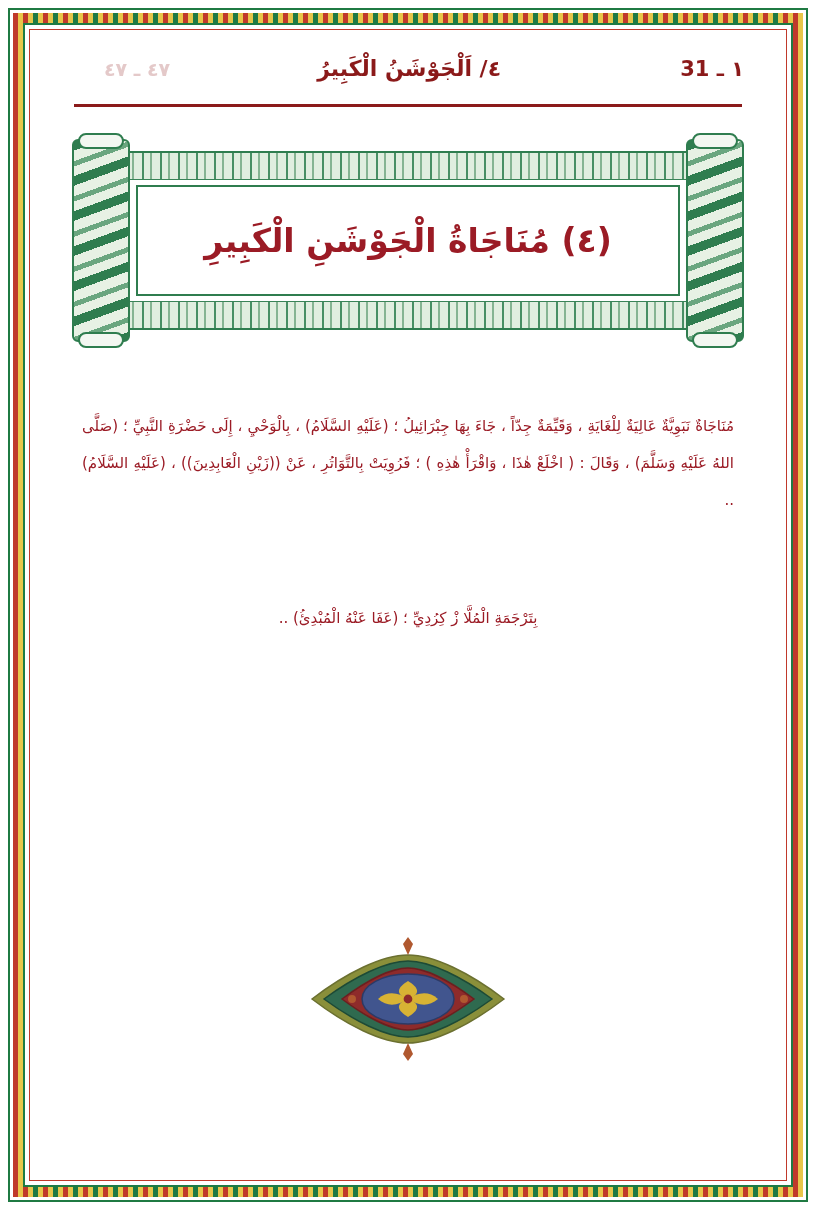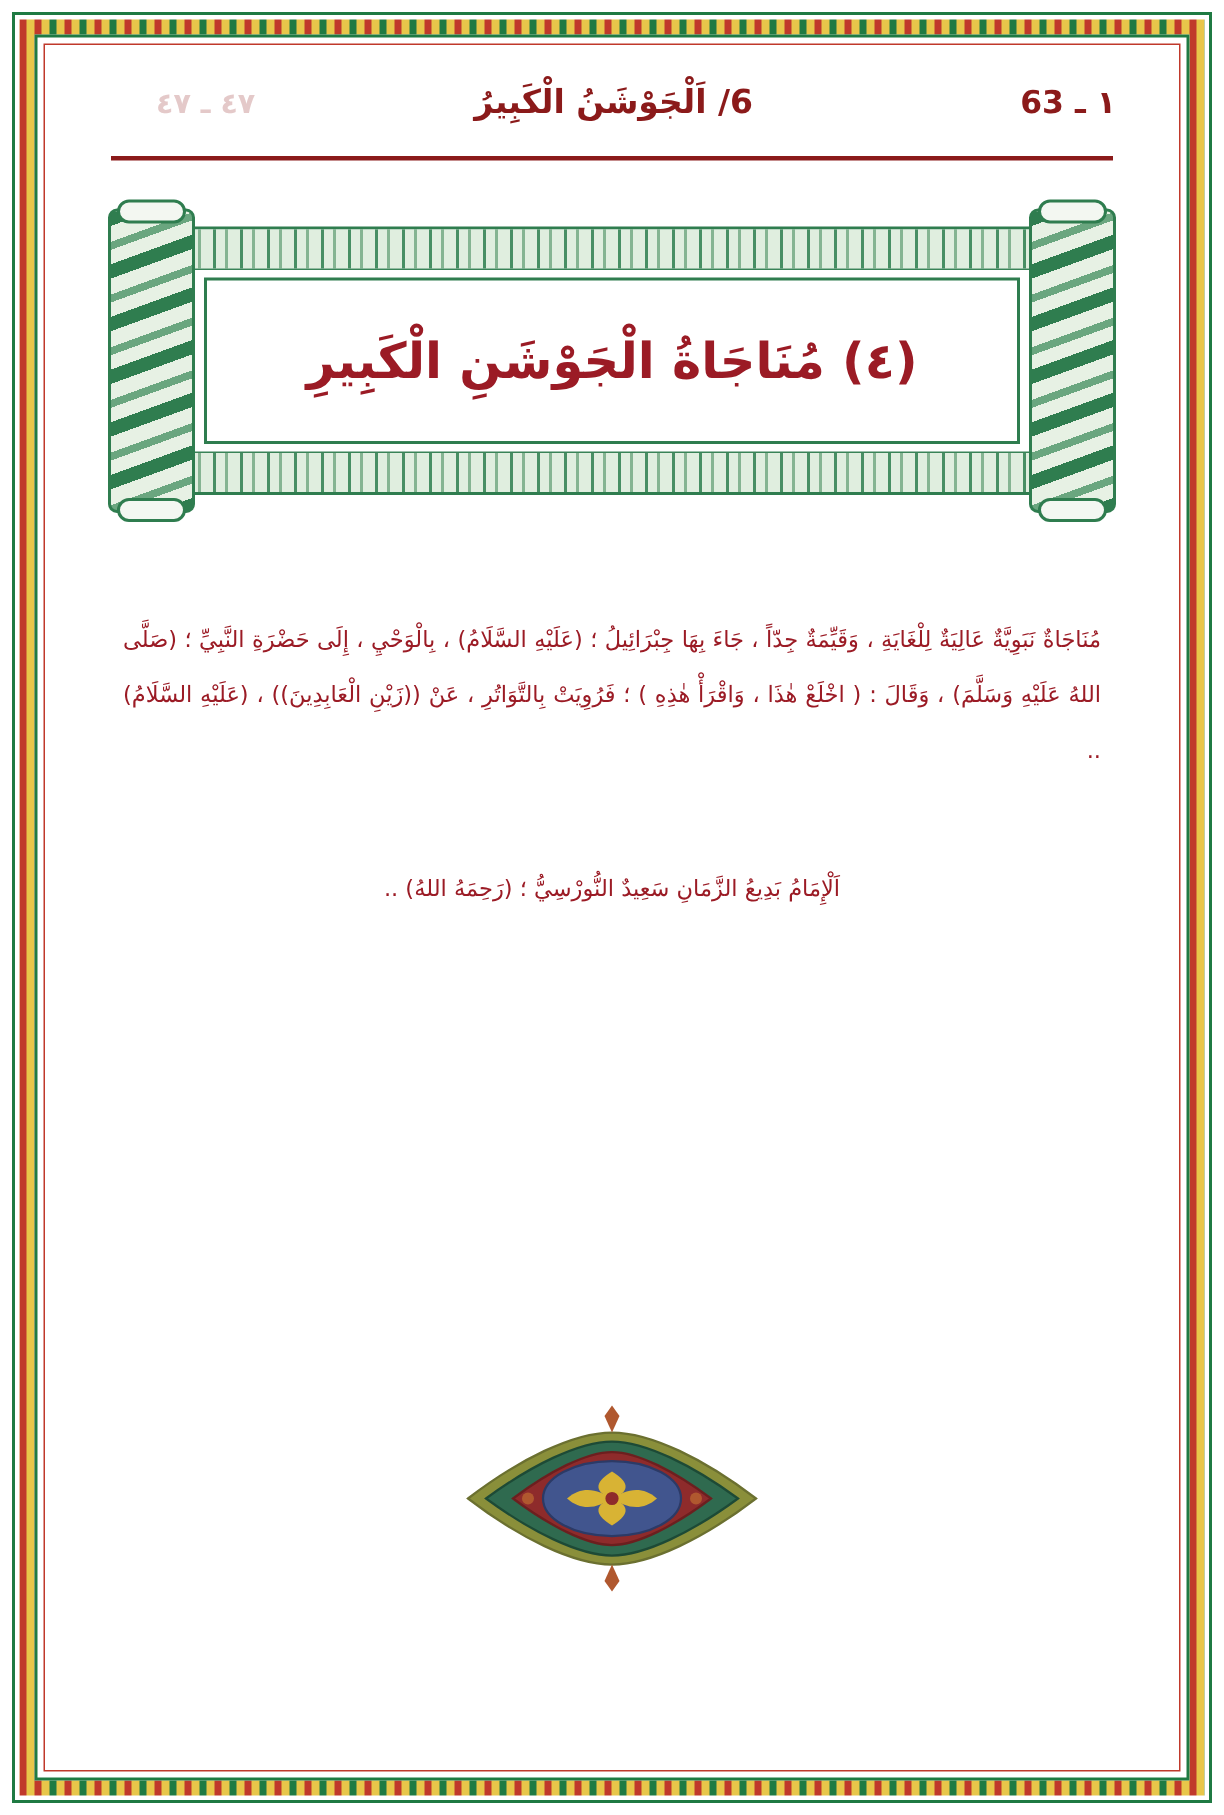--- a/index.html
+++ b/index.html
@@ -231,22 +231,22 @@
 <div class="page">
 
   <div class="border-outer"></div>
   <div class="border-band"></div>
   <div class="band-inner"></div>
   <div class="border-inner-thin"></div>
 
   <div class="content">
 
     <div class="header-row">
-      <div class="header-side">١ ـ 63</div>
-      <div class="header-center">6/ اَلْجَوْشَنُ الْكَبِيرُ</div>
+      <div class="header-side">١ ـ 31</div>
+      <div class="header-center">٤/ اَلْجَوْشَنُ الْكَبِيرُ</div>
       <div class="header-side faded">٤٧ ـ ٤٧</div>
     </div>
     <div class="header-rule"></div>
 
     <div class="banner-wrap">
 
       <div class="scroll-body">
         <div class="scroll-orn-top"></div>
         <div class="scroll-orn-bottom"></div>
         <div class="scroll-inner-frame">
@@ -260,22 +260,22 @@
       </div>
       <div class="scroll-roll left">
         <div class="roll-cap top"></div>
         <div class="roll-cap bottom"></div>
       </div>
     </div>
 
     <div class="body-block">
       <p class="para lead">مُنَاجَاةٌ نَبَوِيَّةٌ عَالِيَةٌ لِلْغَايَةِ ، وَقَيِّمَةٌ جِدّاً ، جَاءَ بِهَا جِبْرَائِيلُ ؛ (عَلَيْهِ السَّلَامُ) ، بِالْوَحْيِ ، إِلَى حَضْرَةِ النَّبِيِّ ؛ (صَلَّى اللهُ عَلَيْهِ وَسَلَّمَ) ، وَقَالَ : ( اخْلَعْ هٰذَا ، وَاقْرَأْ هٰذِهِ ) ؛ فَرُوِيَتْ بِالتَّوَاتُرِ ، عَنْ ((زَيْنِ الْعَابِدِينَ)) ، (عَلَيْهِ السَّلَامُ) ..</p>
       <div class="spacer-lg"></div>
-      <p class="para short">اَلْإِمَامُ بَدِيعُ الزَّمَانِ سَعِيدٌ النُّورْسِيُّ ؛ (رَحِمَهُ اللهُ) ..</p>
       <div class="spacer-lg"></div>
+      <p class="para short">بِتَرْجَمَةِ الْمُلَّا زْ كِرُدِيِّ ؛ (عَفَا عَنْهُ الْمُبْدِئُ) ..</p>
     </div>
 
     <div class="ornament">
       <svg width="230" height="130" viewBox="0 0 230 130">
         <g transform="translate(115,65)">
 
           <path d="M0,-44 C26,-44 62,-26 96,0 C62,26 26,44 0,44 C-26,44 -62,26 -96,0 C-62,-26 -26,-44 0,-44 Z" fill="#8a8f3a" stroke="#6b7030" stroke-width="1.5"></path>
           <path d="M0,-38 C22,-38 54,-22 84,0 C54,22 22,38 0,38 C-22,38 -54,22 -84,0 C-54,-22 -22,-38 0,-38 Z" fill="#2f6a4f" stroke="#1d4a36" stroke-width="1.5"></path>
           <path d="M0,-31 C17,-31 42,-18 66,0 C42,18 17,31 0,31 C-17,31 -42,18 -66,0 C-42,-18 -17,-31 0,-31 Z" fill="#8e2b2b" stroke="#6c1f1f" stroke-width="1.5"></path>
           <ellipse cx="0" cy="0" rx="46" ry="25" fill="#41558e" stroke="#2c3a66" stroke-width="1.5"></ellipse>

